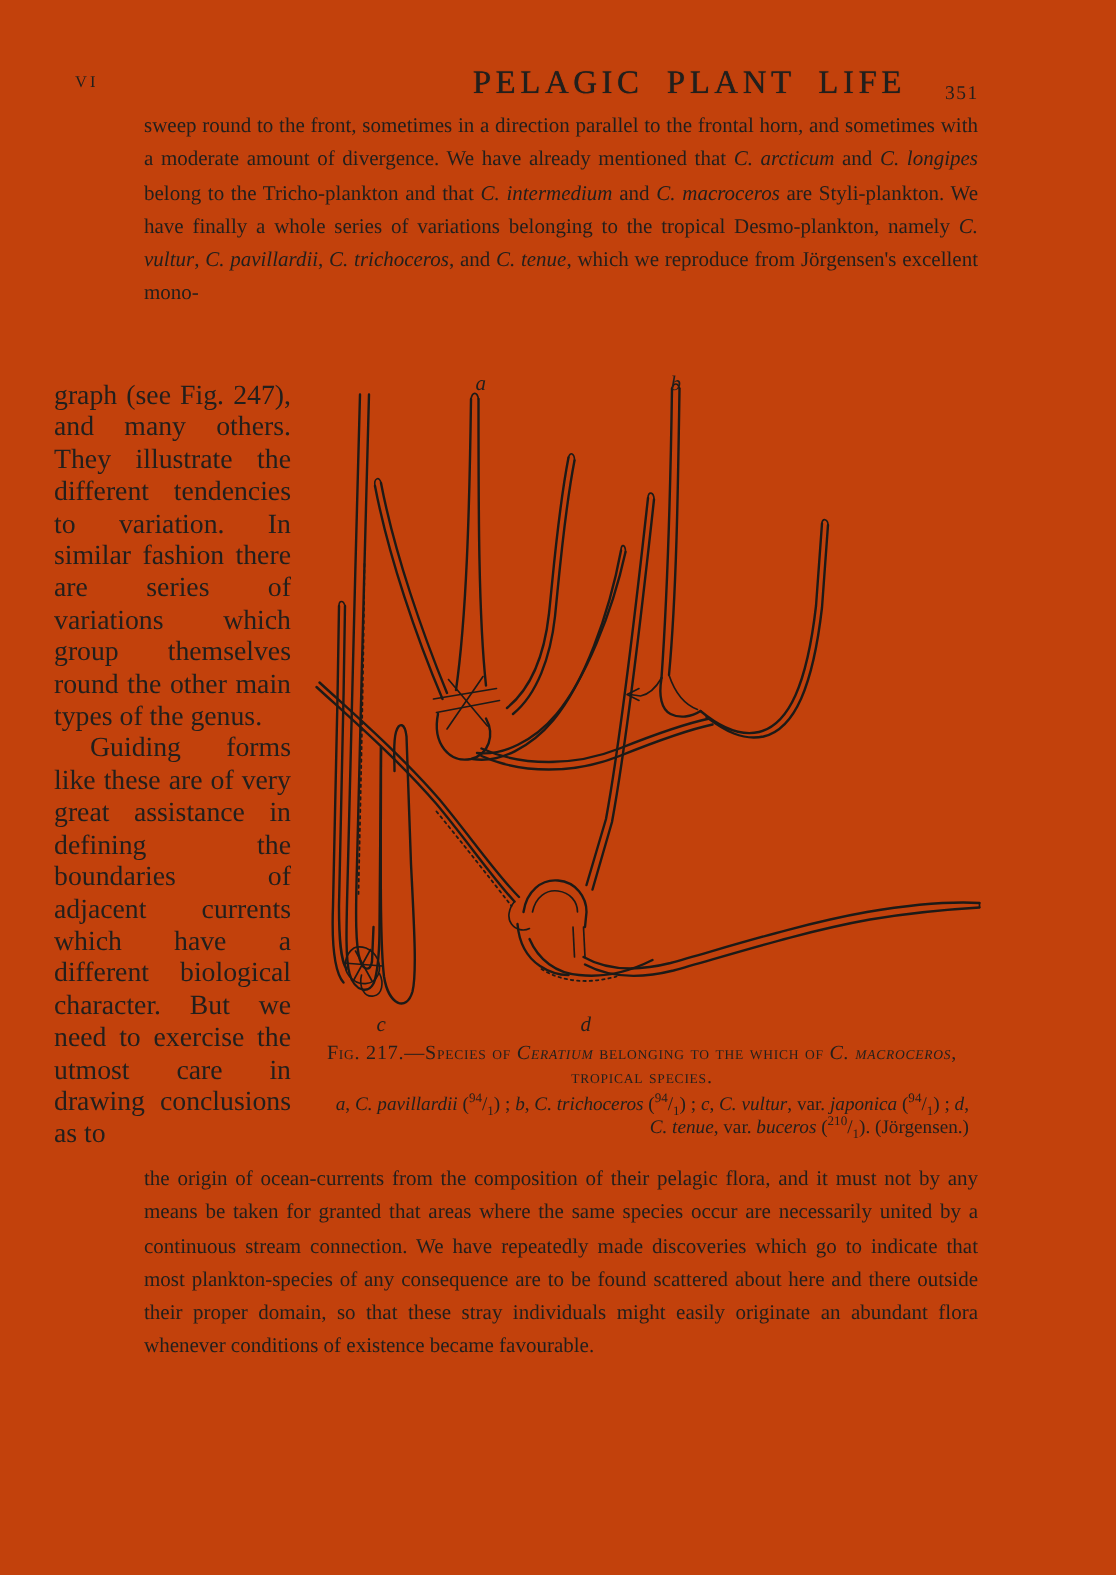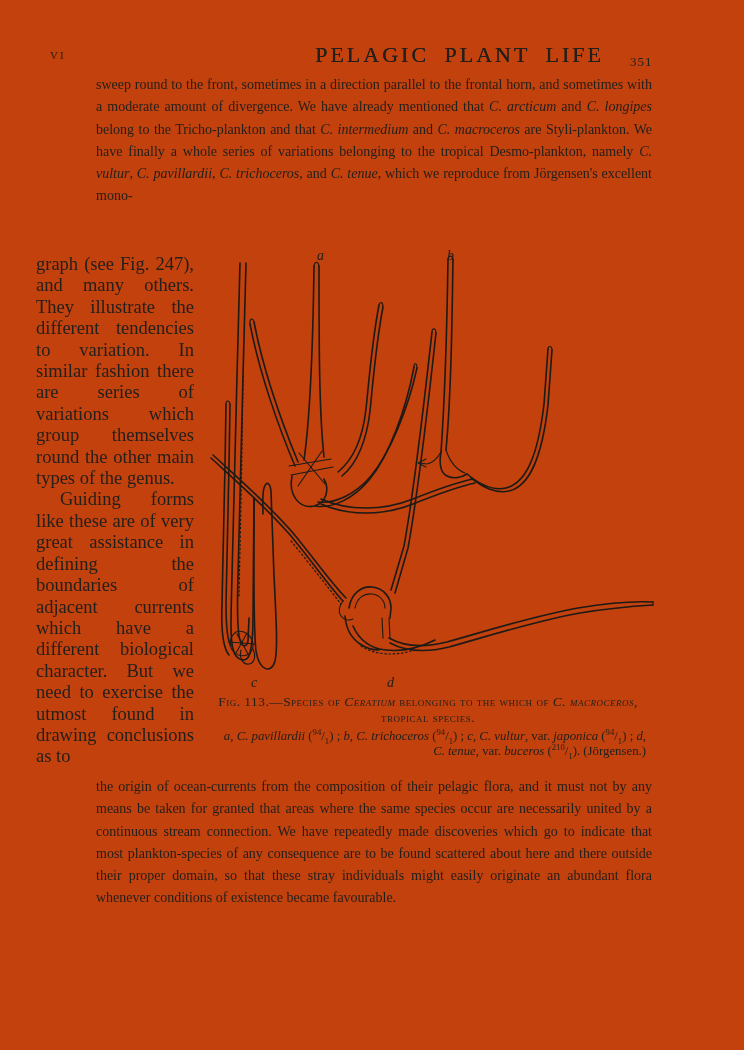--- a/index.html
+++ b/index.html
@@ -43,21 +43,21 @@
   <div class="header">
     <span class="chap">VI</span>
     <div class="title">PELAGIC PLANT LIFE</div>
     <span class="folio">351</span>
   </div>
 
   <div class="para para1"><span>sweep round to the front, sometimes in a direction parallel to the frontal horn, and sometimes with a moderate amount of divergence. We have already mentioned that </span><span class="it">C. arcticum</span><span> and </span><span class="it">C. longipes</span><span> belong to the Tricho-plankton and that </span><span class="it">C. intermedium</span><span> and </span><span class="it">C. macroceros</span><span> are Styli-plankton. We have finally a whole series of variations belonging to the tropical Desmo-plankton, namely </span><span class="it">C. vultur</span><span>, </span><span class="it">C. pavillardii</span><span>, </span><span class="it">C. trichoceros</span><span>, and </span><span class="it">C. tenue</span><span>, which we reproduce from Jörgensen's excellent mono-</span></div>
 
   <div class="col">
     <p><span>graph (see Fig. 247), and many others. They illustrate the different tendencies to variation. In similar fashion there are series of variations which group themselves round the other main types of the genus.</span></p>
-    <p class="indent"><span>Guiding forms like these are of very great assistance in defining the boundaries of adjacent currents which have a different biological character. But we need to exercise the utmost found in drawing conclusions as to</span></p>
+    <p class="indent"><span>Guiding forms like these are of very great assistance in defining the boundaries of adjacent currents which have a different biological character. But we need to exercise the utmost care in drawing conclusions as to</span></p>
   </div>
 
   <div class="fig">
     <svg width="460" height="448" viewBox="0 0 460 448" xmlns="http://www.w3.org/2000/svg">
 
       <g>
         <path d="M37,17 C34,120 31,260 29,330 C28,370 27,392 30,403 C33,415 44,418 47,407 C49,399 50,386 50,372 L51,252"></path>
         <path d="M43,17 C40,120 37,260 35,330 C34,365 34,385 37,394 C39,401 44,402 45,395 L46,372"></path>
         <path d="M23,158 C22,230 20,320 19,358 C18,385 20,402 26,409"></path>
         <path d="M27,158 C26,230 24,320 23,358 C23,380 24,394 28,400"></path>
@@ -127,19 +127,19 @@
       </g>
 
       <text class="lab" x="114" y="14">a</text>
       <text class="lab" x="244" y="14">b</text>
       <text class="lab" x="48" y="441">c</text>
       <text class="lab" x="184" y="441">d</text>
     </svg>
   </div>
 
   <div class="caption">
-    <div class="cap-title"><span>Fig. 113.—Species of </span><span class="it">Ceratium</span><span> belonging to the which of </span><span class="it">C. macroceros</span><span>, tropical species.</span></div>
+    <div class="cap-title"><span>Fig. 217.—Species of </span><span class="it">Ceratium</span><span> belonging to the which of </span><span class="it">C. macroceros</span><span>, tropical species.</span></div>
     <div class="cap-detail"><span class="it">a</span><span>, </span><span class="it">C. pavillardii</span><span> (</span><span class="sup">94</span><span>/</span><span class="sub">1</span><span>) ; </span><span class="it">b</span><span>, </span><span class="it">C. trichoceros</span><span> (</span><span class="sup">94</span><span>/</span><span class="sub">1</span><span>) ; </span><span class="it">c</span><span>, </span><span class="it">C. vultur</span><span>, var. </span><span class="it">japonica</span><span> (</span><span class="sup">94</span><span>/</span><span class="sub">1</span><span>) ; </span><span class="it">d</span><span>, </span><span class="it">C. tenue</span><span>, var. </span><span class="it">buceros</span><span> (</span><span class="sup">210</span><span>/</span><span class="sub">1</span><span>). (Jörgensen.)</span></div>
   </div>
 
   <div class="para para2"><span>the origin of ocean-currents from the composition of their pelagic flora, and it must not by any means be taken for granted that areas where the same species occur are necessarily united by a continuous stream connection. We have repeatedly made discoveries which go to indicate that most plankton-species of any consequence are to be found scattered about here and there outside their proper domain, so that these stray individuals might easily originate an abundant flora whenever conditions of existence became favourable.</span></div>
 
 </div>
 
 </body></html>

